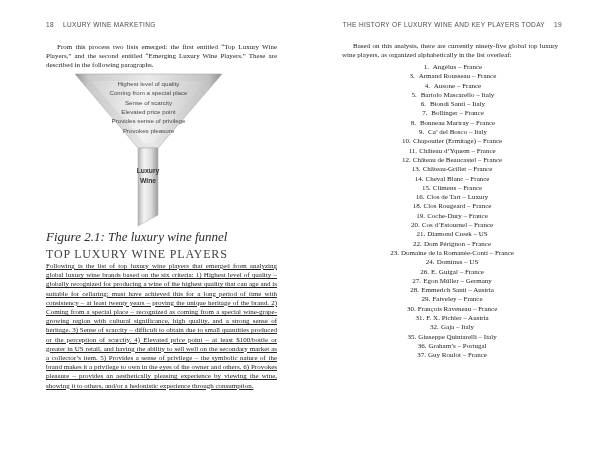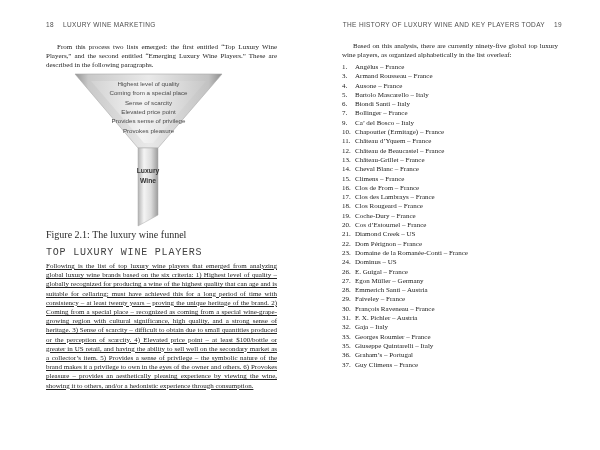--- a/index.html
+++ b/index.html
@@ -21,39 +21,39 @@
   
   .para{
     font-size:7px;line-height:9.2px;text-align:justify;color:#222;
   }
   .indent{text-indent:11px;}
   #left-intro{left:46px;top:43px;width:231px;}
   #left-body{left:46px;top:262px;width:231px;text-decoration:underline;}
   #right-intro{left:342px;top:42px;width:216px;}
   
   #fig-caption{
-    left:46px;top:229px;font-size:10px;color:#2a2a2a;
+    left:46px;top:229px;font-size:13px;font-style:italic;color:#2a2a2a;
   }
   #section-heading{
     left:46px;top:247px;
-    font-family:Liberation Mono, monospace;font-size:10px;
+    font-family:Liberation Serif, serif;font-size:12px;
     letter-spacing:0.8px;color:#3f3f3f;
   }
   
   #funnel-figure{left:60px;top:68px;width:180px;height:165px;}
   .funnel-line{
     font-family:"Liberation Sans", sans-serif;font-size:6.2px;fill:#4a4a4a;
   }
   .stem-label{
     font-family:"Liberation Sans", sans-serif;font-size:6.8px;font-weight:bold;fill:#333;
   }
   
   #wine-list{left:342px;top:63px;width:218px;}
   .li{
-    font-size:7px;line-height:9.3px;white-space:nowrap;color:#222;
+    font-size:7px;line-height:9.3px;white-space:nowrap;color:#222;text-align:center;
   }
   .li .num{display:inline-block;width:13px;}
 </style>
 </head>
 <body>
 
 <div class="abs runhead" id="left-header">
   <span class="pgnum">18</span><span class="title">LUXURY WINE MARKETING</span>
 </div>
 
@@ -105,40 +105,39 @@
 
 <div class="abs para indent" id="right-intro">Based on this analysis, there are currently ninety-five global top luxury wine players, as organized alphabetically in the list overleaf:</div>
 
 <div class="abs" id="wine-list">
     <div class="li"><span class="num">1.</span><span class="txt">Angélus – France</span></div>
     <div class="li"><span class="num">3.</span><span class="txt">Armand Rousseau – France</span></div>
     <div class="li"><span class="num">4.</span><span class="txt">Ausone – France</span></div>
     <div class="li"><span class="num">5.</span><span class="txt">Bartolo Mascarello – Italy</span></div>
     <div class="li"><span class="num">6.</span><span class="txt">Biondi Santi – Italy</span></div>
     <div class="li"><span class="num">7.</span><span class="txt">Bollinger – France</span></div>
+    <div class="li"><span class="num">8.</span><span class="txt">Bonneau Martray – France</span></div>
     <div class="li"><span class="num">9.</span><span class="txt">Ca’ del Bosco – Italy</span></div>
     <div class="li"><span class="num">10.</span><span class="txt">Chapoutier (Ermitage) – France</span></div>
     <div class="li"><span class="num">11.</span><span class="txt">Château d’Yquem – France</span></div>
     <div class="li"><span class="num">12.</span><span class="txt">Château de Beaucastel – France</span></div>
     <div class="li"><span class="num">13.</span><span class="txt">Château-Grillet – France</span></div>
     <div class="li"><span class="num">14.</span><span class="txt">Cheval Blanc – France</span></div>
     <div class="li"><span class="num">15.</span><span class="txt">Climens – France</span></div>
-    <div class="li"><span class="num">16.</span><span class="txt">Clos de From – France</span></div>
-    <div class="li"><span class="num">17.</span><span class="txt">Clos des Lambrays – France</span></div>
+    <div class="li"><span class="num">16.</span><span class="txt">Clos de Tart – Luxury</span></div>
     <div class="li"><span class="num">18.</span><span class="txt">Clos Rougeard – France</span></div>
     <div class="li"><span class="num">19.</span><span class="txt">Coche-Dury – France</span></div>
     <div class="li"><span class="num">20.</span><span class="txt">Cos d’Estournel – France</span></div>
     <div class="li"><span class="num">21.</span><span class="txt">Diamond Creek – US</span></div>
     <div class="li"><span class="num">22.</span><span class="txt">Dom Pérignon – France</span></div>
     <div class="li"><span class="num">23.</span><span class="txt">Domaine de la Romanée-Conti – France</span></div>
     <div class="li"><span class="num">24.</span><span class="txt">Dominus – US</span></div>
     <div class="li"><span class="num">26.</span><span class="txt">E. Guigal – France</span></div>
     <div class="li"><span class="num">27.</span><span class="txt">Egon Müller – Germany</span></div>
     <div class="li"><span class="num">28.</span><span class="txt">Emmerich Santi – Austria</span></div>
     <div class="li"><span class="num">29.</span><span class="txt">Faiveley – France</span></div>
     <div class="li"><span class="num">30.</span><span class="txt">François Raveneau – France</span></div>
     <div class="li"><span class="num">31.</span><span class="txt">F. X. Pichler – Austria</span></div>
     <div class="li"><span class="num">32.</span><span class="txt">Gaja – Italy</span></div>
-    <div class="li"><span class="num">33.</span><span class="txt">Georges Roumier – France</span></div>
     <div class="li"><span class="num">35.</span><span class="txt">Giuseppe Quintarelli – Italy</span></div>
     <div class="li"><span class="num">36.</span><span class="txt">Graham’s – Portugal</span></div>
-    <div class="li"><span class="num">37.</span><span class="txt">Guy Climens – France</span></div>
+    <div class="li"><span class="num">37.</span><span class="txt">Guy Roulot – France</span></div>
   </div>
 
 </body></html>

